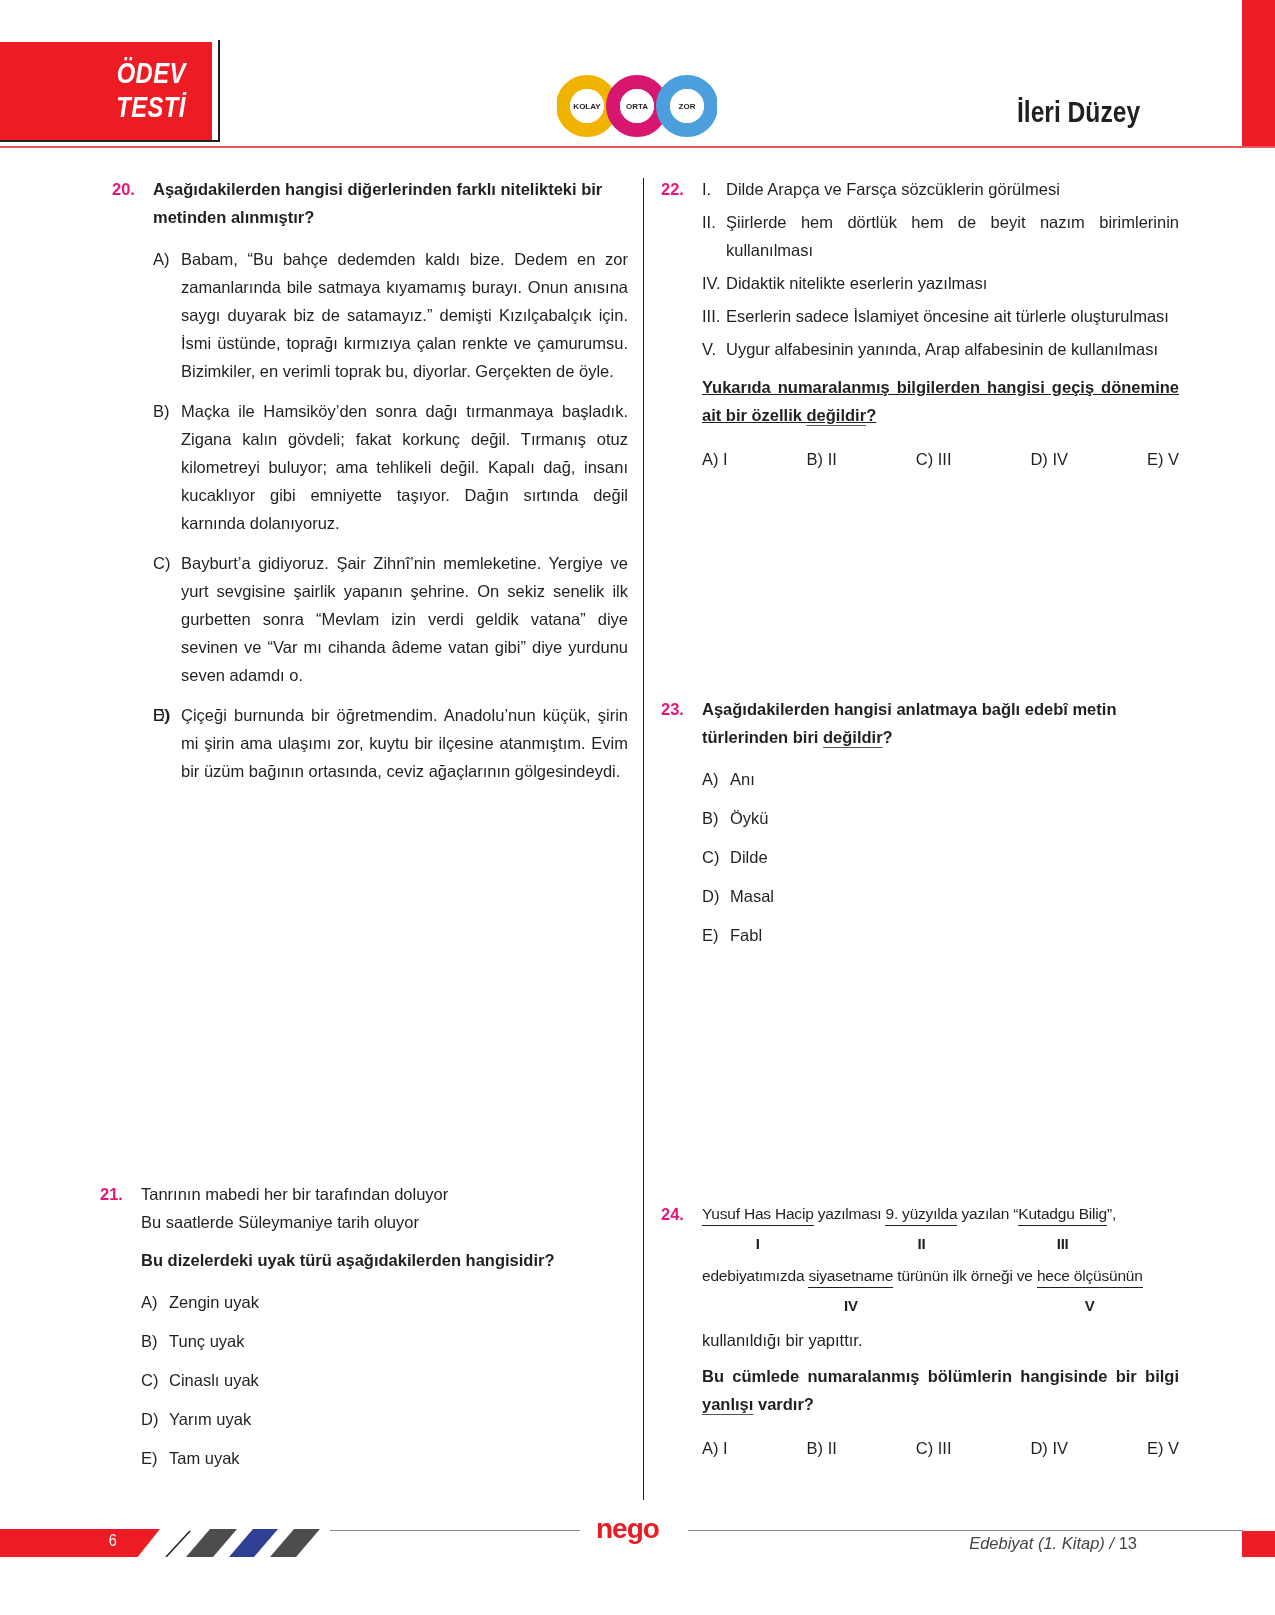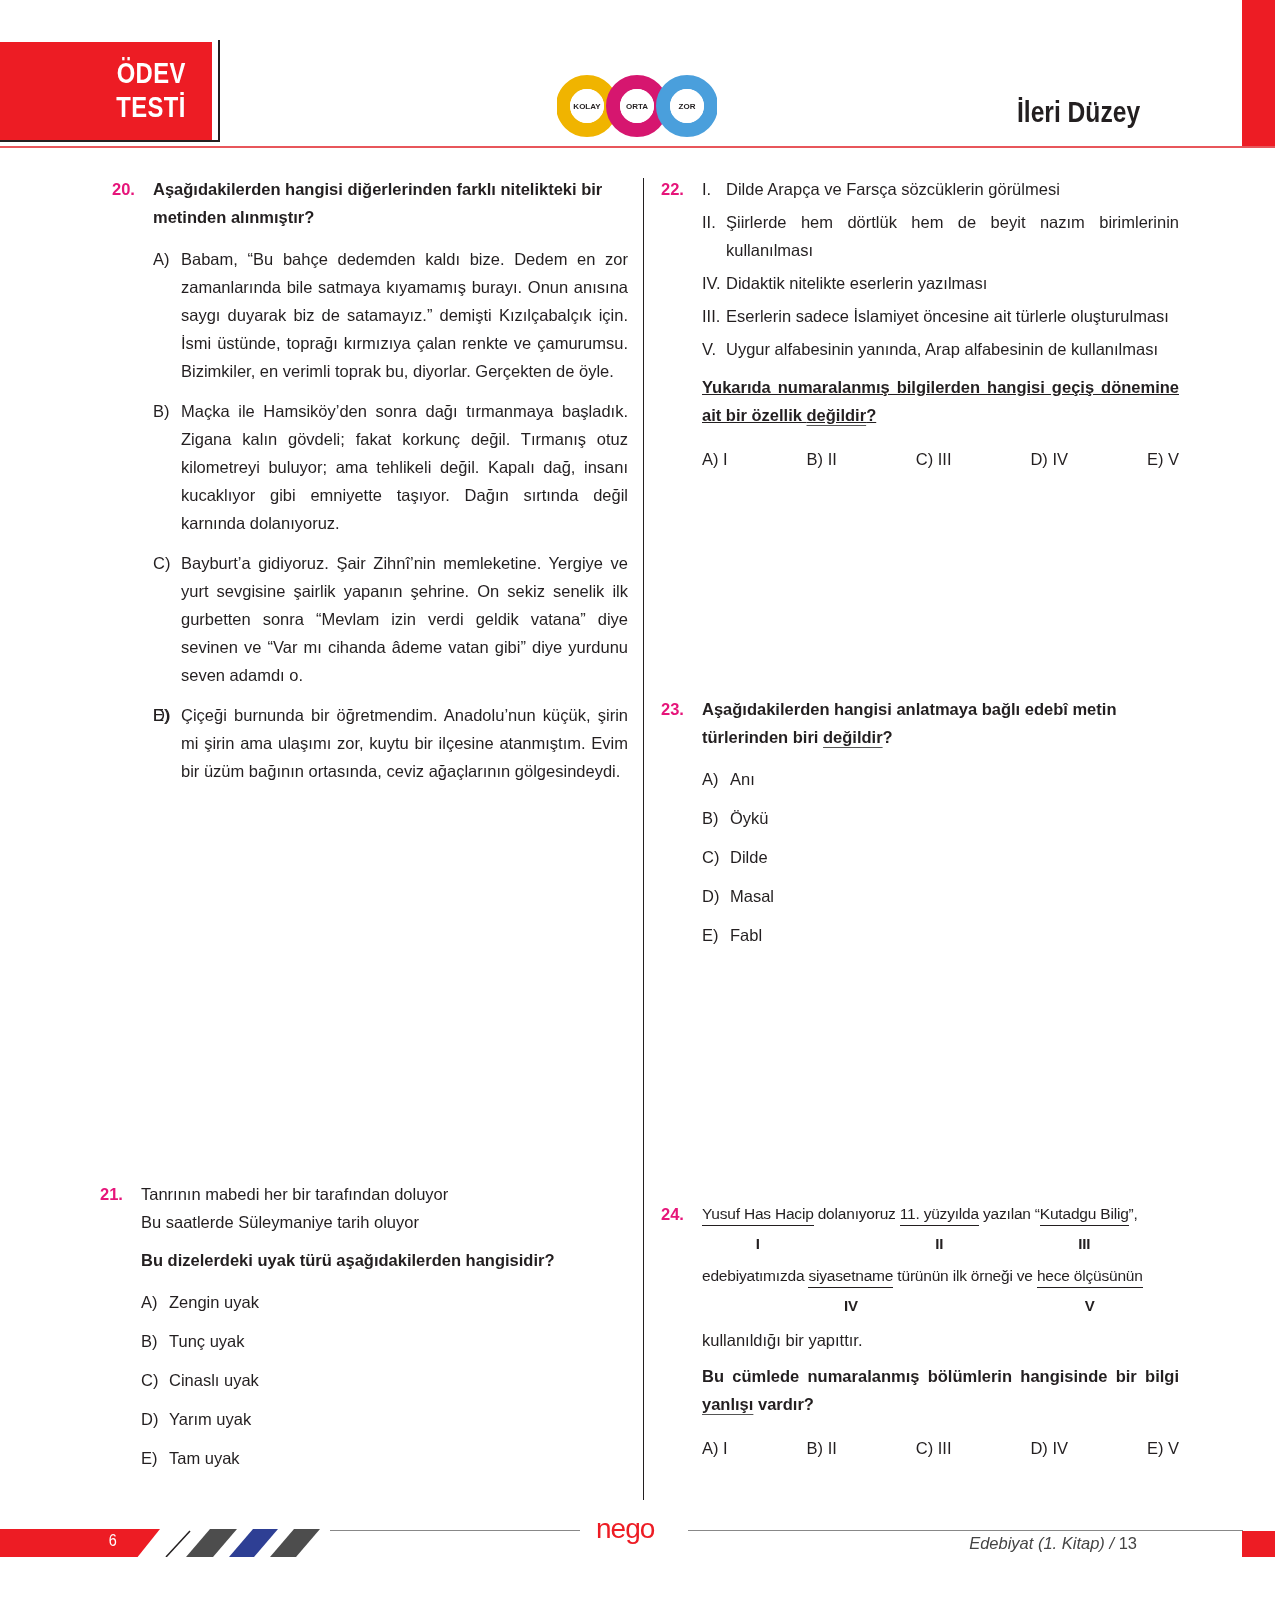--- a/index.html
+++ b/index.html
@@ -7,20 +7,21 @@
     width: 1275px; height: 1615px; position: relative; overflow: hidden;
     background: #ffffff; color: #231f20;
     font-family: "Liberation Sans", sans-serif;
   }
   .abs { position: absolute; }
 
   
   .badge {
     left: 0; top: 42px; width: 212px; height: 98px; background: #ed1c24;
     border-right: 2px solid #fff;
+    font-style: italic;
   }
   .badge-frame {
     left: 0; top: 40px; width: 220px; height: 102px;
     border-right: 2px solid #231f20; border-bottom: 2px solid #231f20;
     box-sizing: border-box;
   }
   .badge-text {
     right: 26px; top: 14px; text-align: right; color: #fff;
     font-family: "Liberation Sans", sans-serif; font-weight: bold;
     font-size: 29px; line-height: 34px; letter-spacing: 0.5px;
@@ -83,21 +84,21 @@
   #q24 .tail { margin-top: 2px; }
   #q24 .stem { margin-top: 8px; }
 
   
   .foot-red { left: 0; top: 1529px; width: 160px; height: 28px; background: #ed1c24;
     clip-path: polygon(0 0, 100% 0, 86% 100%, 0 100%); }
   .foot-num { left: 108px; top: 1531px; color: #fff; font-size: 17px; transform: scaleX(0.85); }
   .stripes { left: 160px; top: 1529px; width: 165px; height: 28px; }
   .foot-rule-l { left: 330px; top: 1530px; width: 250px; height: 1px; background: #888; }
   .foot-rule-r { left: 688px; top: 1530px; width: 555px; height: 1px; background: #888; }
-  .logo { left: 596px; top: 1514px; color: #ed1c24; font-weight: normal; font-size: 28px; letter-spacing: -1px; line-height: 30px; }
+  .logo { left: 596px; top: 1514px; color: #ed1c24; font-weight: bold; font-size: 28px; letter-spacing: -1px; line-height: 30px; }
   .foot-book { right: 138px; top: 1534px; font-size: 16.5px; color: #444; white-space: nowrap; }
   .foot-book i { font-style: italic; }
   .foot-red-r { left: 1242px; top: 1531px; width: 33px; height: 26px; background: #ed1c24; }
 </style>
 </head>
 <body>
 
 <div class="abs badge-frame"></div>
 <div class="abs badge">
   <div class="abs badge-text">
@@ -184,21 +185,21 @@
       <div class="opt"><span class="ol">D)</span><span>Masal</span></div>
       <div class="opt"><span class="ol">E)</span><span>Fabl</span></div>
     </div>
   </div>
 </div>
 
 <div class="q" id="q24">
   <span class="qnum">24.</span>
   <div class="body">
     <div class="mline">
-      <span class="mark"><span>Yusuf Has Hacip</span><span class="mk">I</span></span><span> dolanıyoruz </span><span class="mark"><span>11. yüzyılda</span><span class="mk">II</span></span><span> yazılan “</span><span class="mark"><span>Kutadgu Bilig</span><span class="mk">III</span></span><span>”,</span>
+      <span class="mark"><span>Yusuf Has Hacip</span><span class="mk">I</span></span><span> yazılması </span><span class="mark"><span>9. yüzyılda</span><span class="mk">II</span></span><span> yazılan “</span><span class="mark"><span>Kutadgu Bilig</span><span class="mk">III</span></span><span>”,</span>
     </div>
     <div class="mline">
       <span>edebiyatımızda </span><span class="mark"><span>siyasetname</span><span class="mk">IV</span></span><span> türünün ilk örneği ve </span><span class="mark"><span>hece ölçüsünün</span><span class="mk">V</span></span>
     </div>
     <div class="tail">kullanıldığı bir yapıttır.</div>
     <div class="stem txt"><span>Bu cümlede numaralanmış bölümlerin hangisinde bir bilgi </span><span class="u">yanlışı</span><span> vardır?</span></div>
     <div class="answers-row">
       <span>A) I</span>
       <span>B) II</span>
       <span>C) III</span>

